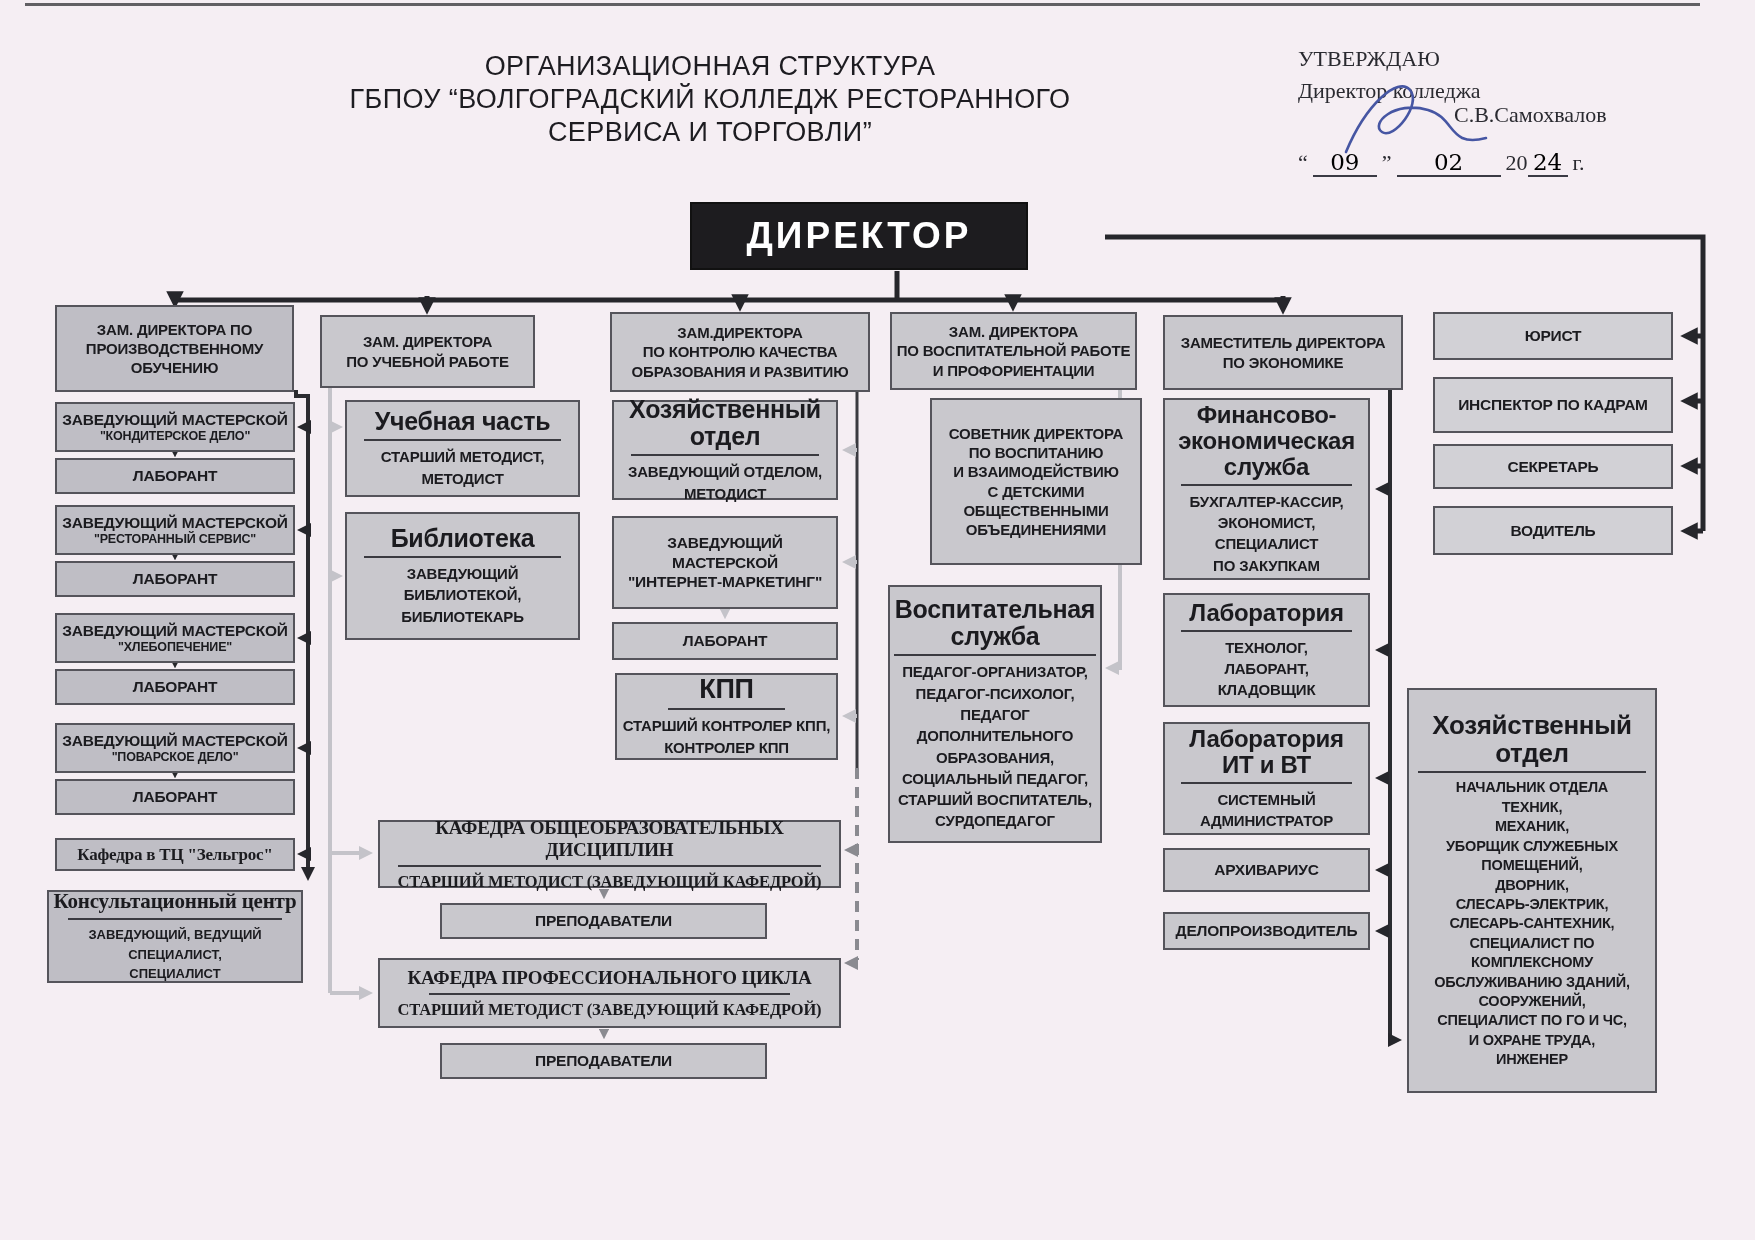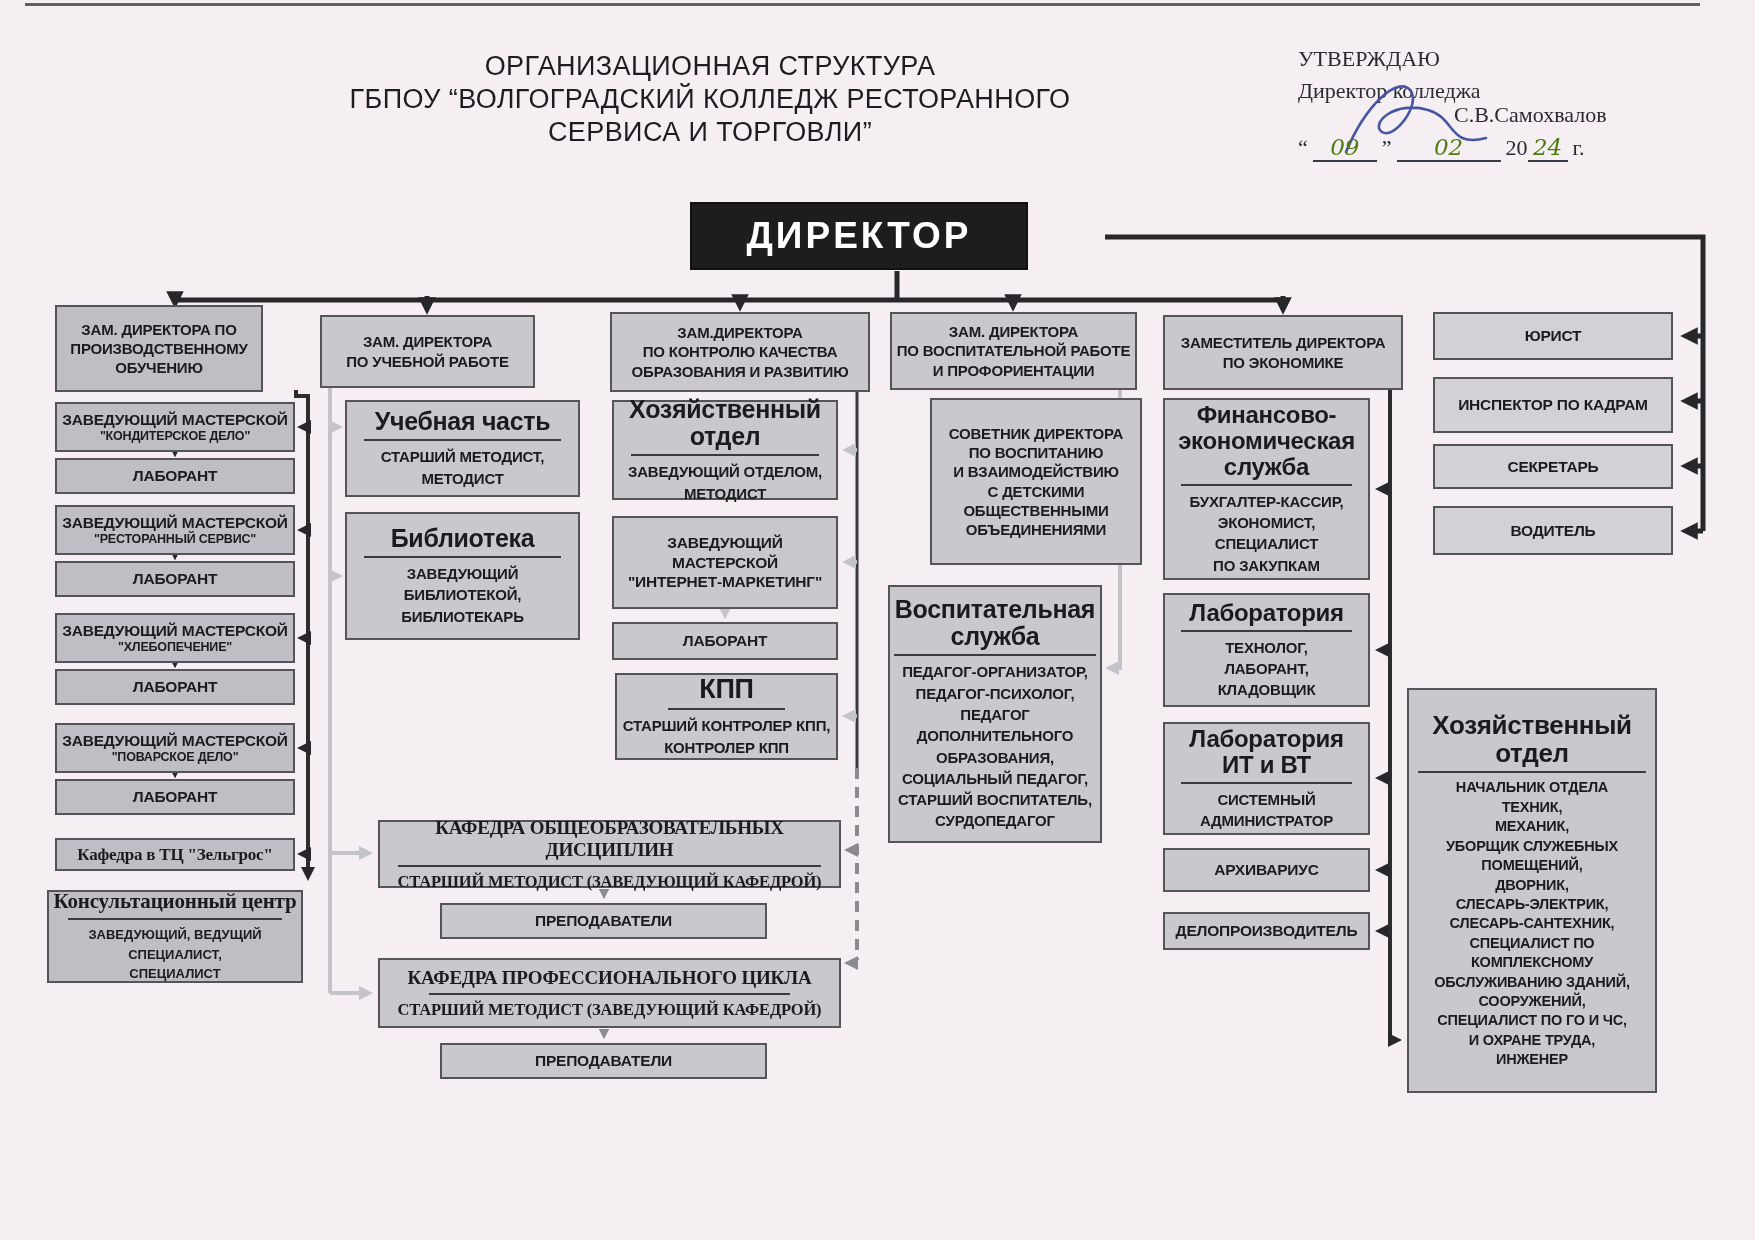--- a/index.html
+++ b/index.html
@@ -5,21 +5,21 @@
   html,body{margin:0;padding:0;}
   #page{position:relative;width:1755px;height:1240px;background:#f5eef3;overflow:hidden;
         font-family:"Liberation Sans",sans-serif;color:#1d1c21;}
   .abs{position:absolute;box-sizing:border-box;}
   #scanline{left:25px;top:3px;width:1675px;height:3px;background:#2f2f33;opacity:.75;}
   
   #main-title{left:250px;top:50px;width:920px;text-align:center;font-weight:normal;
               font-size:27px;line-height:33px;letter-spacing:.4px;white-space:pre-line;}
   #approval{left:1296px;top:46px;width:430px;height:140px;}
   .appr-line{position:absolute;font-family:"Liberation Serif",serif;font-size:22px;color:#2a2a30;}
-  .hand{font-family:"DejaVu Serif",serif;font-style:italic;color:#4d7c0f;font-size:23px;}
+  .hand{font-family:"DejaVu Serif",serif;color:#000000;font-size:23px;}
   .u{display:inline-block;text-align:center;border-bottom:2px solid #3a3a44;margin:0 5px;}
   .q{font-family:"Liberation Serif",serif;font-size:22px;color:#2a2a30;}
   
   .box{position:absolute;box-sizing:border-box;background:#c9c8cd;border:2px solid #55545b;
        display:flex;flex-direction:column;align-items:center;justify-content:center;
        text-align:center;font-weight:bold;color:#1b1b1f;padding:2px 4px;}
   .fill-dk{background:#bfbec5;}
   .fill-lt{background:#d2d1d6;}
   #director-box{background:#1d1c1f;border:2px solid #111;color:#fff;}
   #director-box .dlabel{font-size:37px;letter-spacing:3px;font-weight:bold;}
@@ -118,29 +118,29 @@
 СЕРВИСА И ТОРГОВЛИ”</div>
 
   <div class="abs" id="approval">
     <span class="appr-line" style="left:2px;top:0;">УТВЕРЖДАЮ</span>
     <span class="appr-line" style="left:2px;top:32px;">Директор колледжа</span>
     <svg width="170" height="90" style="left:40px;top:28px;" viewBox="0 0 170 90">
       <path d="M10,78 C30,30 62,2 74,16 C86,30 58,66 46,58 C34,50 58,26 92,36 C120,44 112,74 150,64" stroke="#4656a3" stroke-width="2.6" fill="none" stroke-linecap="round"></path>
     </svg>
     <span class="appr-line" style="left:158px;top:56px;">С.В.Самохвалов</span>
     <div class="appr-line" style="left:2px;top:88px;white-space:nowrap;">
-      <span class="q">“</span><span class="hand u" style="min-width:64px;">09</span><span class="q">”</span><span class="hand u" style="min-width:104px;">02</span><span>20</span><span class="hand u" style="min-width:40px;margin-left:0;">24</span><span>г.</span>
+      <span class="q">“</span><span class="hand u" style="min-width:64px;">09</span><span class="q">”</span><span class="hand u" style="min-width:104px;">02</span><span>20</span><span class="hand u" style="min-width:40px;margin-left:0;margin-top:15px;">24</span><span>г.</span>
     </div>
   </div>
 
   <div class="box" id="director-box" style="left:690px;top:202px;width:338px;height:68px;">
     <span class="dlabel">ДИРЕКТОР</span>
   </div>
 
-  <div class="box fill-dk" style="left:55px;top:305px;width:208px;height:87px;">
+  <div class="box fill-dk" style="left:55px;top:305px;width:239px;height:87px;">
     <span class="hl">ЗАМ. ДИРЕКТОРА ПО
 ПРОИЗВОДСТВЕННОМУ
 ОБУЧЕНИЮ</span>
     </div>
   <div class="box fill-dk" style="left:55px;top:402px;width:240px;height:50px;">
     <span class="unit-t">ЗАВЕДУЮЩИЙ МАСТЕРСКОЙ</span>
     <span class="unit-q">"КОНДИТЕРСКОЕ ДЕЛО"</span>
     </div>
   <div class="box fill-dk" style="left:55px;top:458px;width:240px;height:36px;">
     <span class="unit-t">ЛАБОРАНТ</span>

